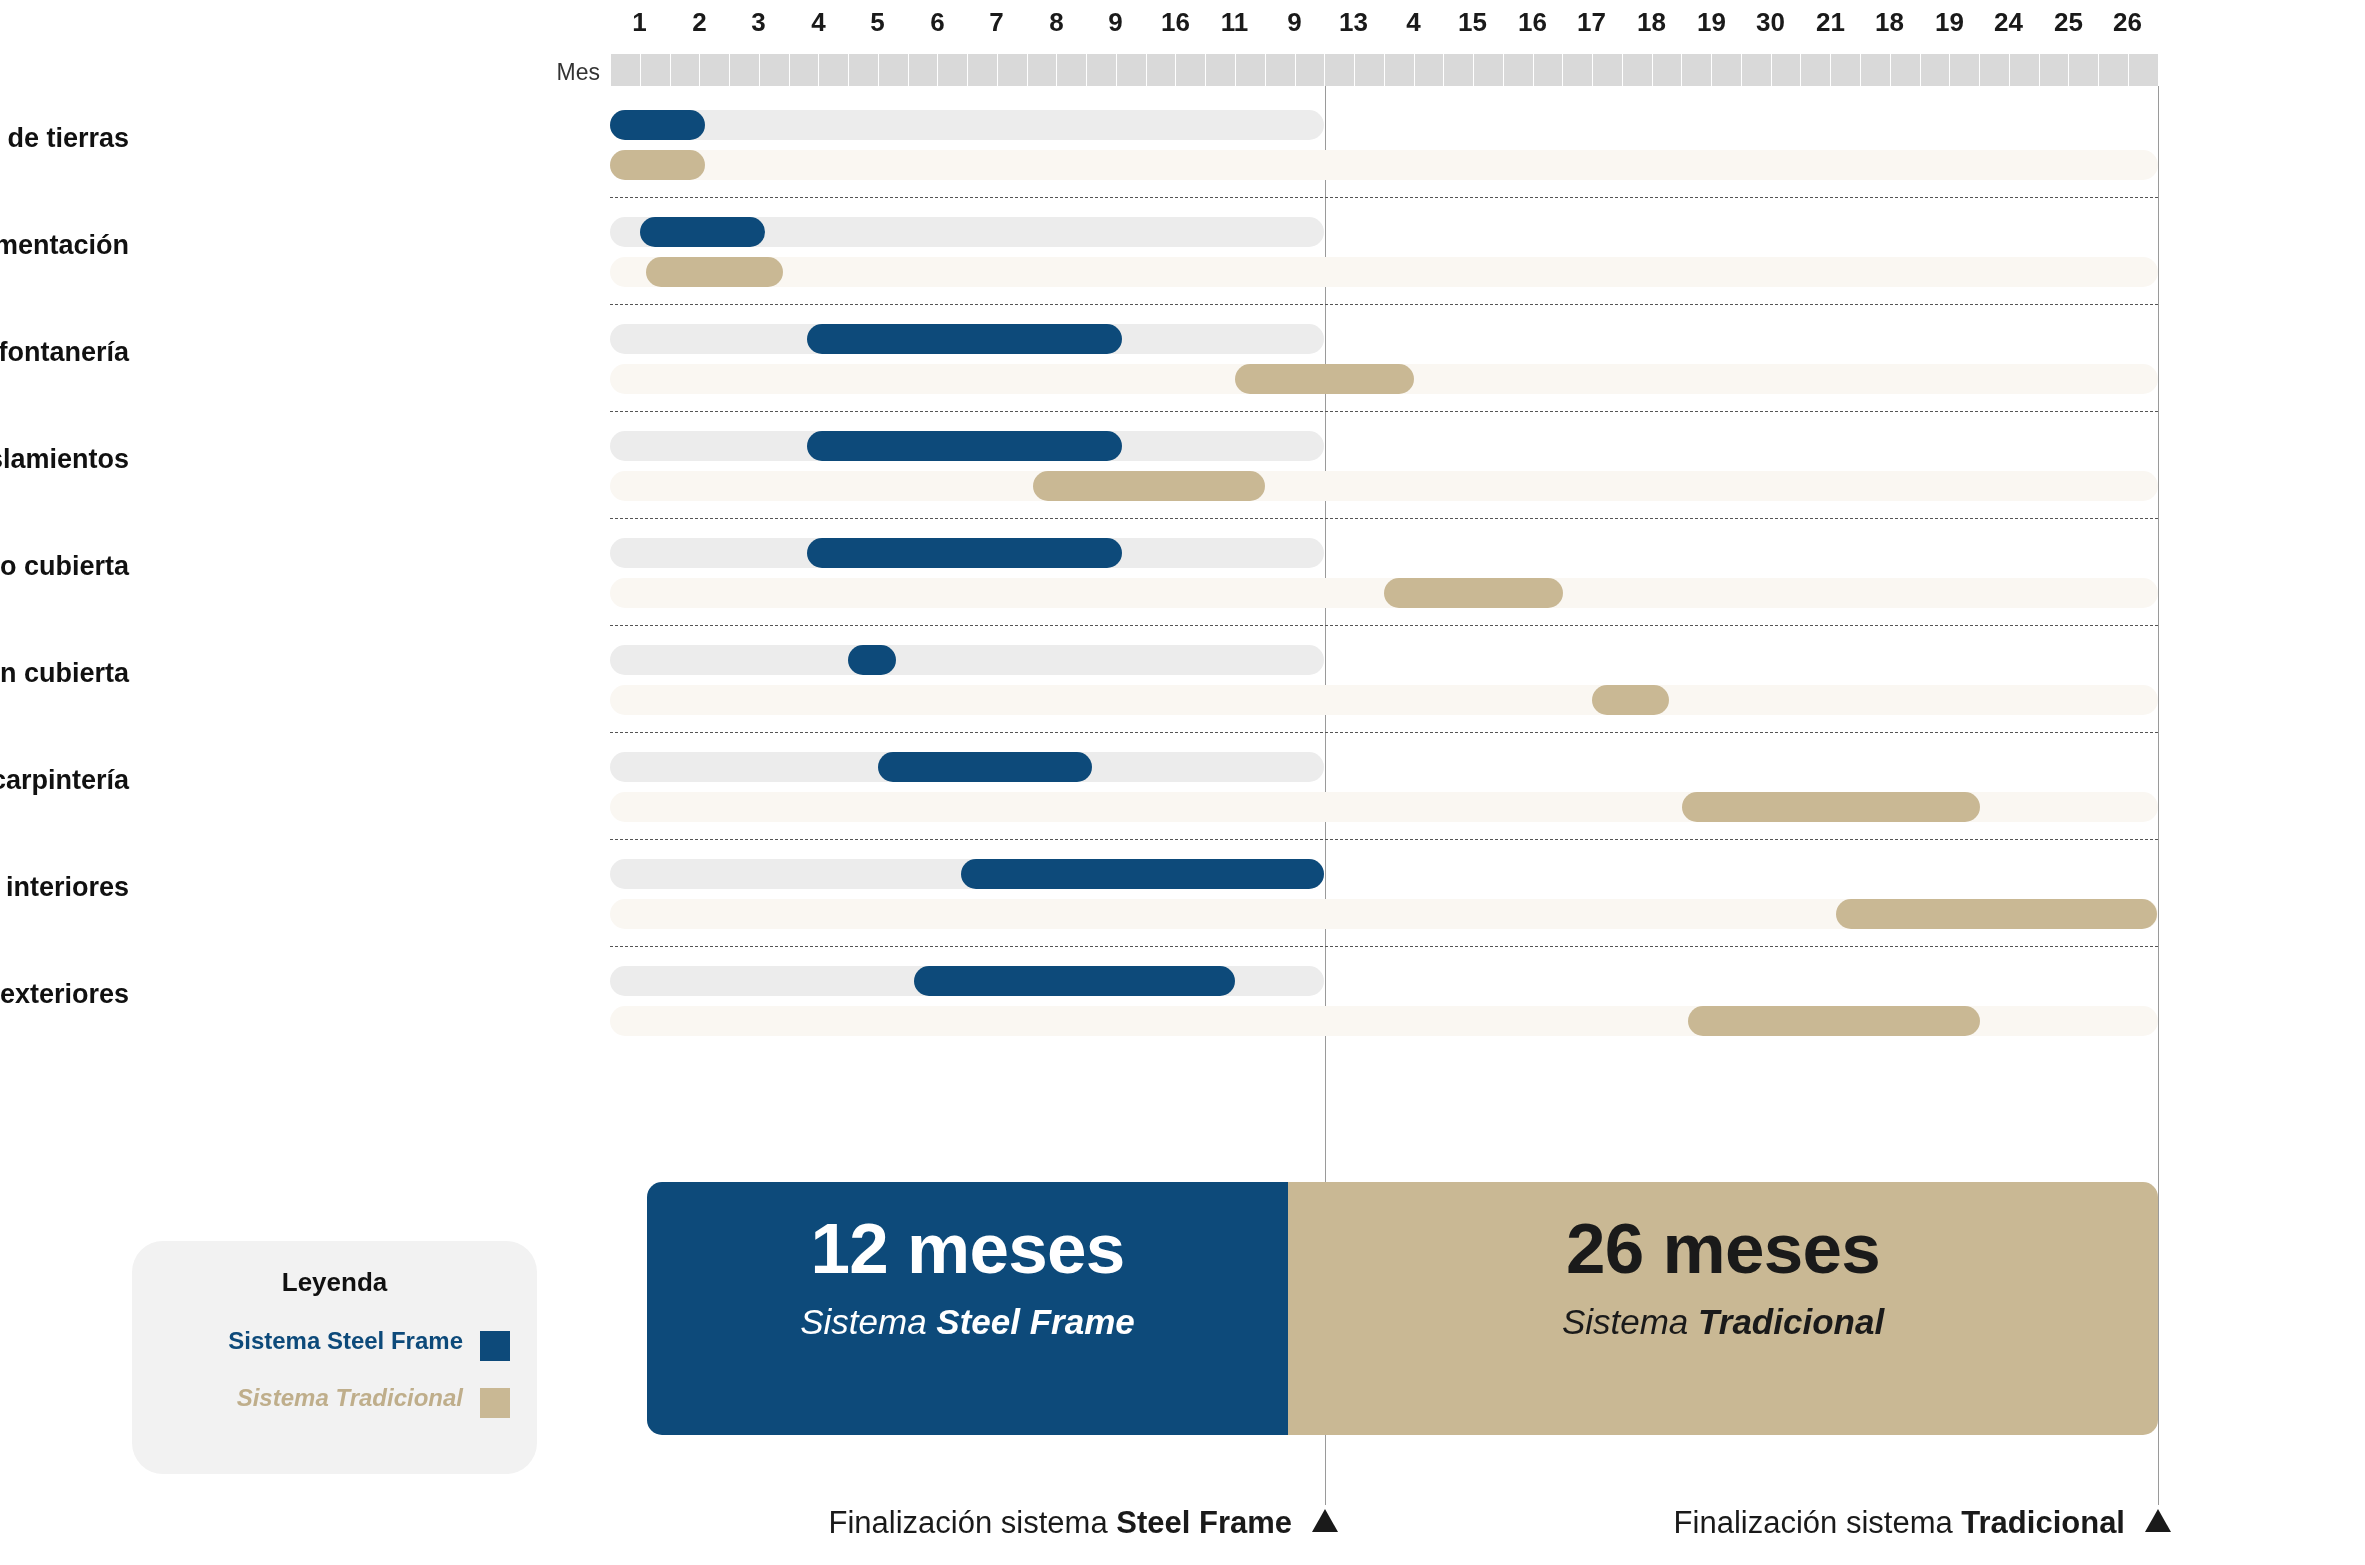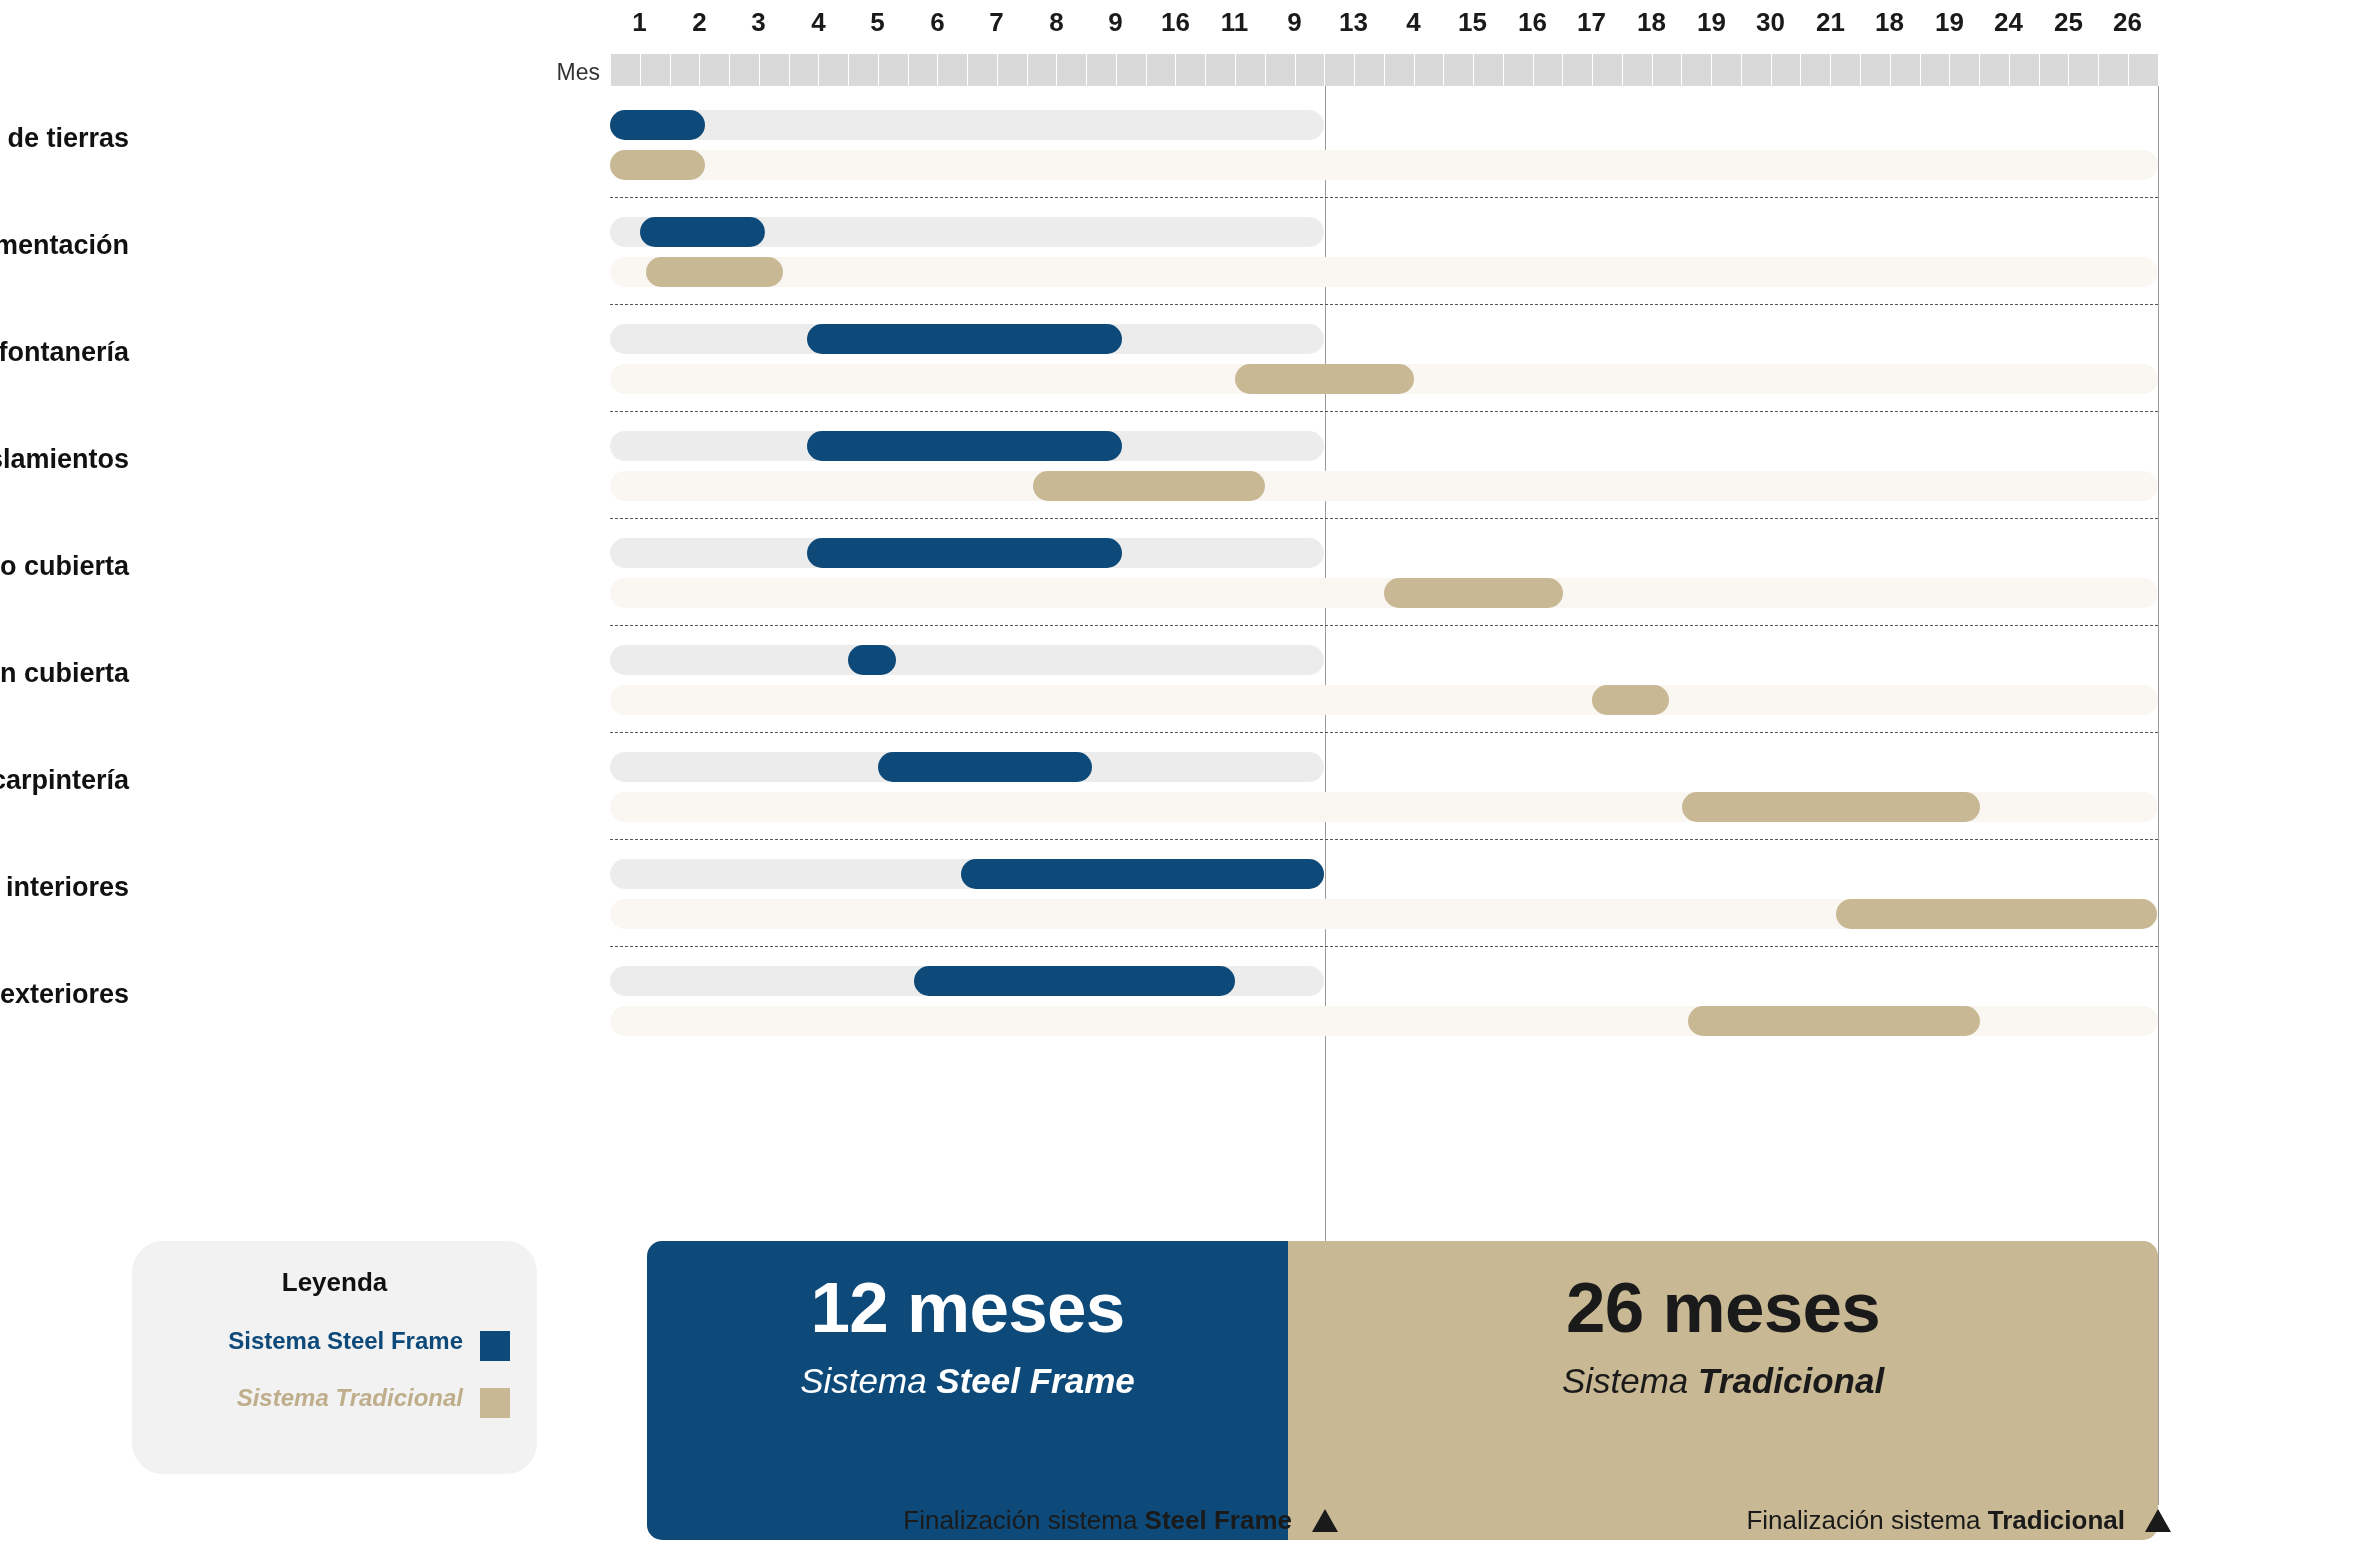--- a/index.html
+++ b/index.html
@@ -37,31 +37,31 @@
   
   .legend{position:absolute;left:132px;top:1241px;width:405px;height:233px;background:#f2f2f2;border-radius:31px;}
   .legend-title{position:absolute;top:26px;width:100%;text-align:center;font-size:26px;font-weight:700;color:#111;}
   .legend-row{position:absolute;width:100%;height:36px;}
   .legend-row .lr-label{position:absolute;right:74px;font-size:24px;}
   .legend-row .lr-swatch{position:absolute;right:27px;top:4px;width:30px;height:30px;}
   .lr-steel{color:#0d4a7a;font-weight:600;}
   .lr-trad{color:#bfae8b;font-style:italic;font-weight:600;}
 
   
-  .summary{position:absolute;top:1241px;height:299px;}
+  .summary{position:absolute;top:1182px;height:253px;}
   .sum-steel{left:647px;width:641px;background:#0d4a7a;border-top-left-radius:15px;border-bottom-left-radius:15px;}
   .sum-trad{left:1288px;width:870px;background:#c9b894;border-top-right-radius:15px;border-bottom-right-radius:15px;}
   .sum-big{position:absolute;top:26px;width:100%;text-align:center;font-size:71px;font-weight:800;letter-spacing:-0.7px;}
   .sum-small{position:absolute;top:120px;width:100%;text-align:center;font-size:35px;font-style:italic;}
   .sum-steel .sum-big,.sum-steel .sum-small{color:#ffffff;}
   .sum-trad .sum-big,.sum-trad .sum-small{color:#1a1a1a;}
   .sum-small b{font-weight:800;}
 
   
-  .foot{position:absolute;top:1505px;font-size:26px;color:#1a1a1a;white-space:nowrap;}
+  .foot{position:absolute;top:1505px;font-size:31px;color:#1a1a1a;white-space:nowrap;}
   .foot b{font-weight:800;}
   .tri{position:absolute;top:1509px;width:0;height:0;border-left:13px solid transparent;border-right:13px solid transparent;border-bottom:23px solid #1a1a1a;}
 </style>
 </head>
 <body>
 
 <div class="wrap">
 
   <div class="month-numbers" id="month-numbers">
       <div class="month-num" style="left: 0.1px;">1</div>

